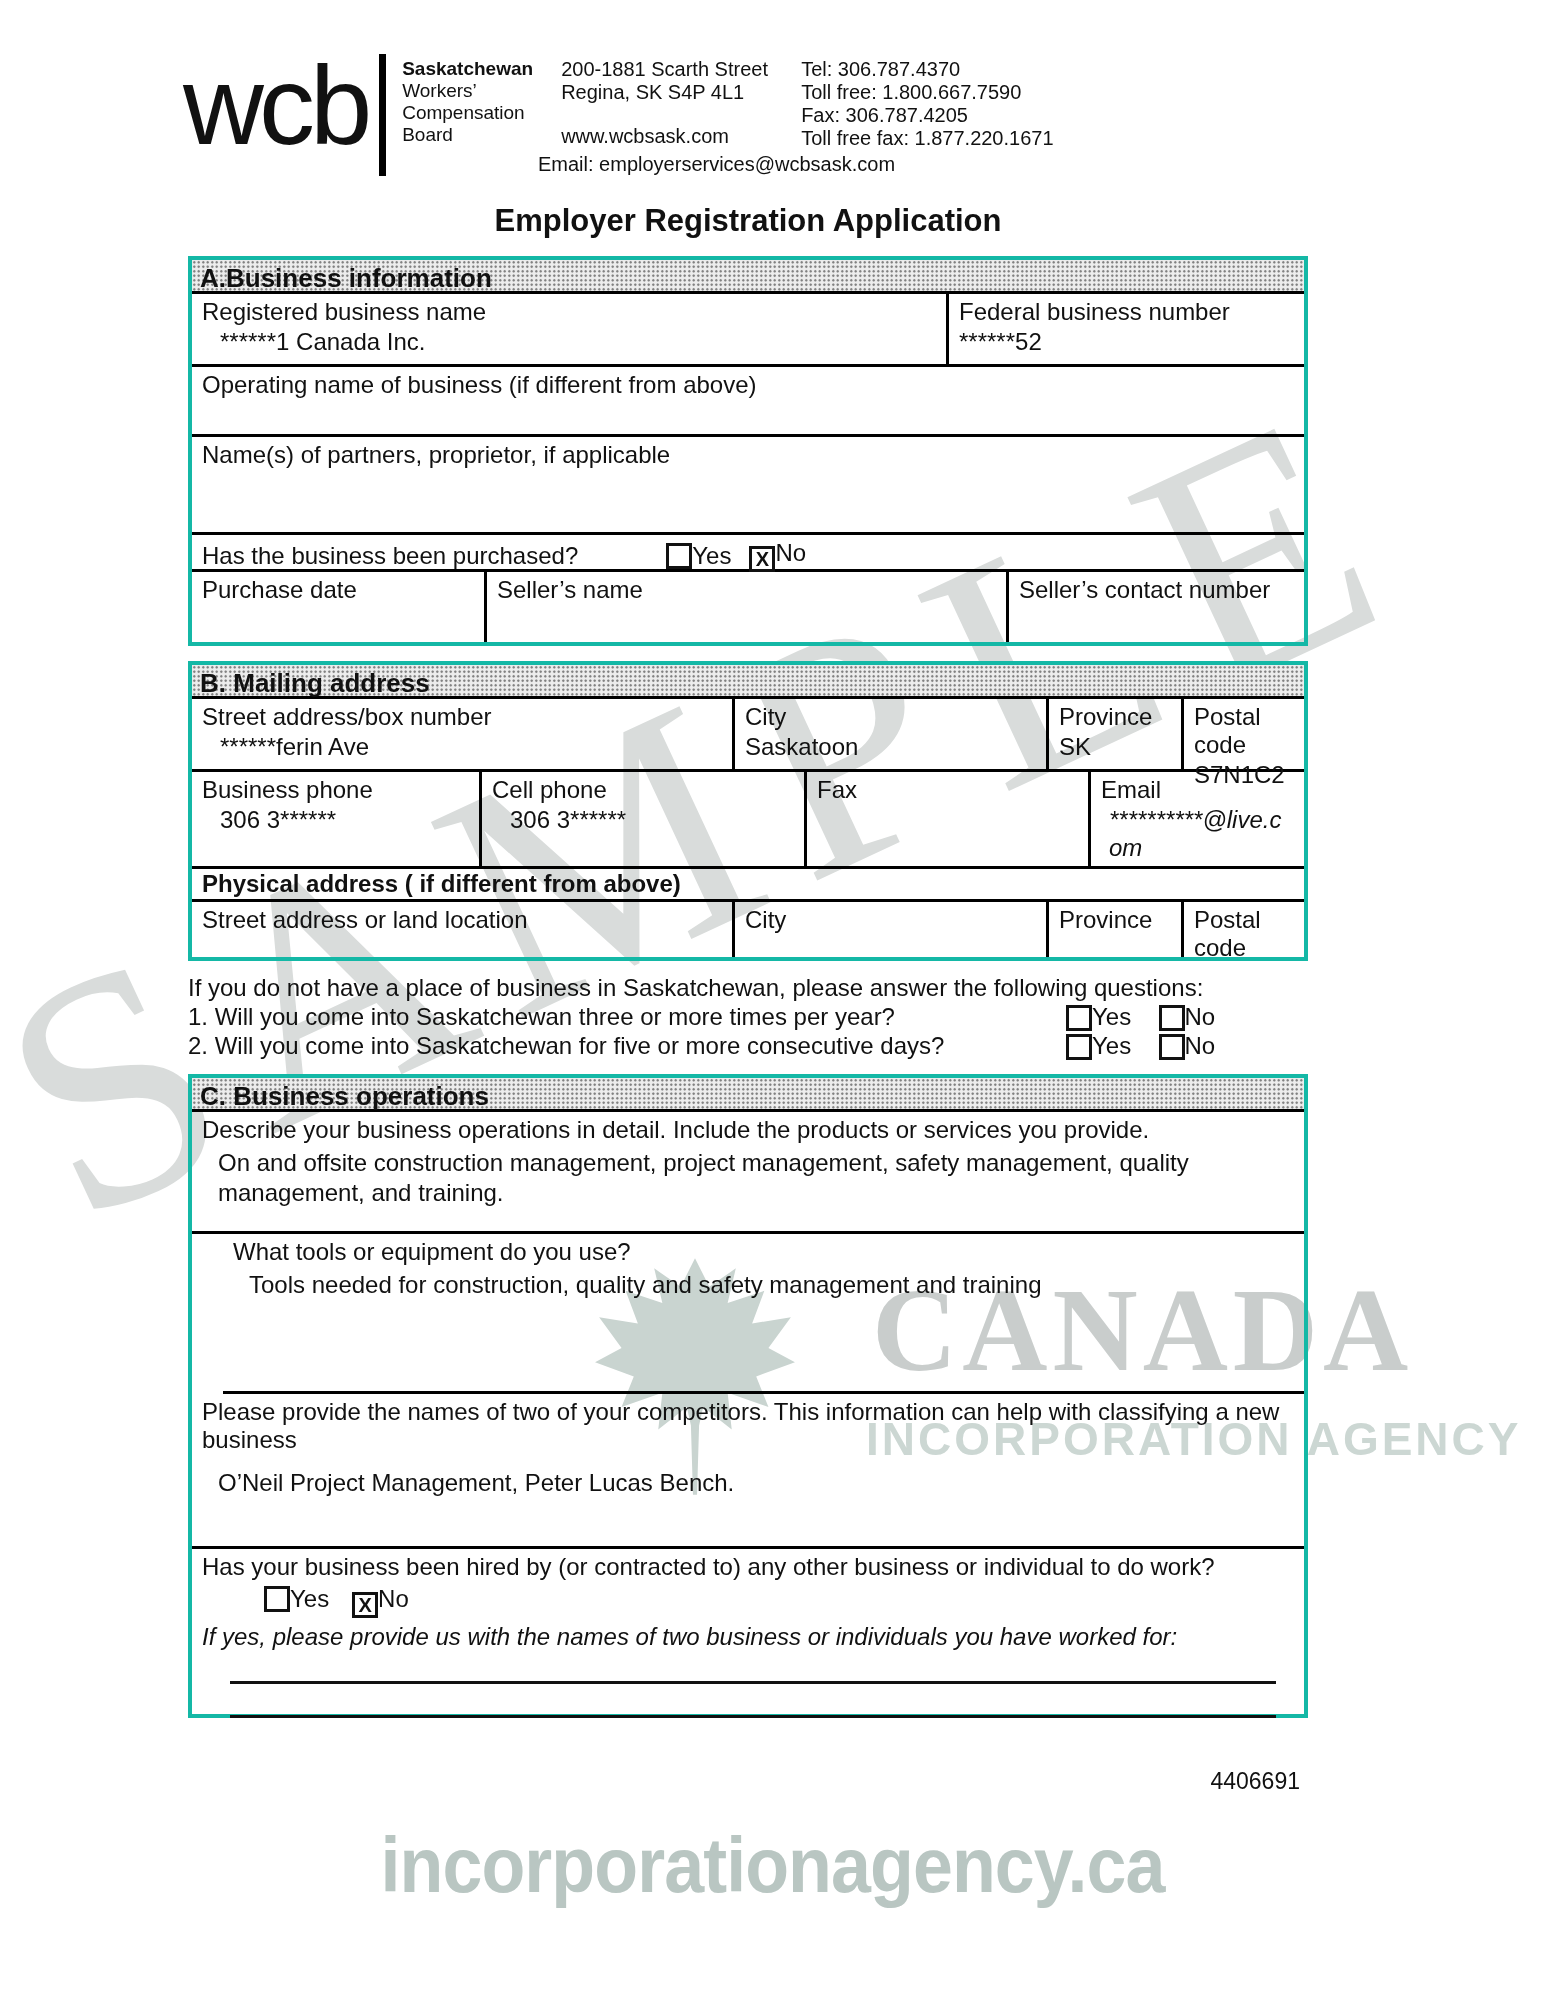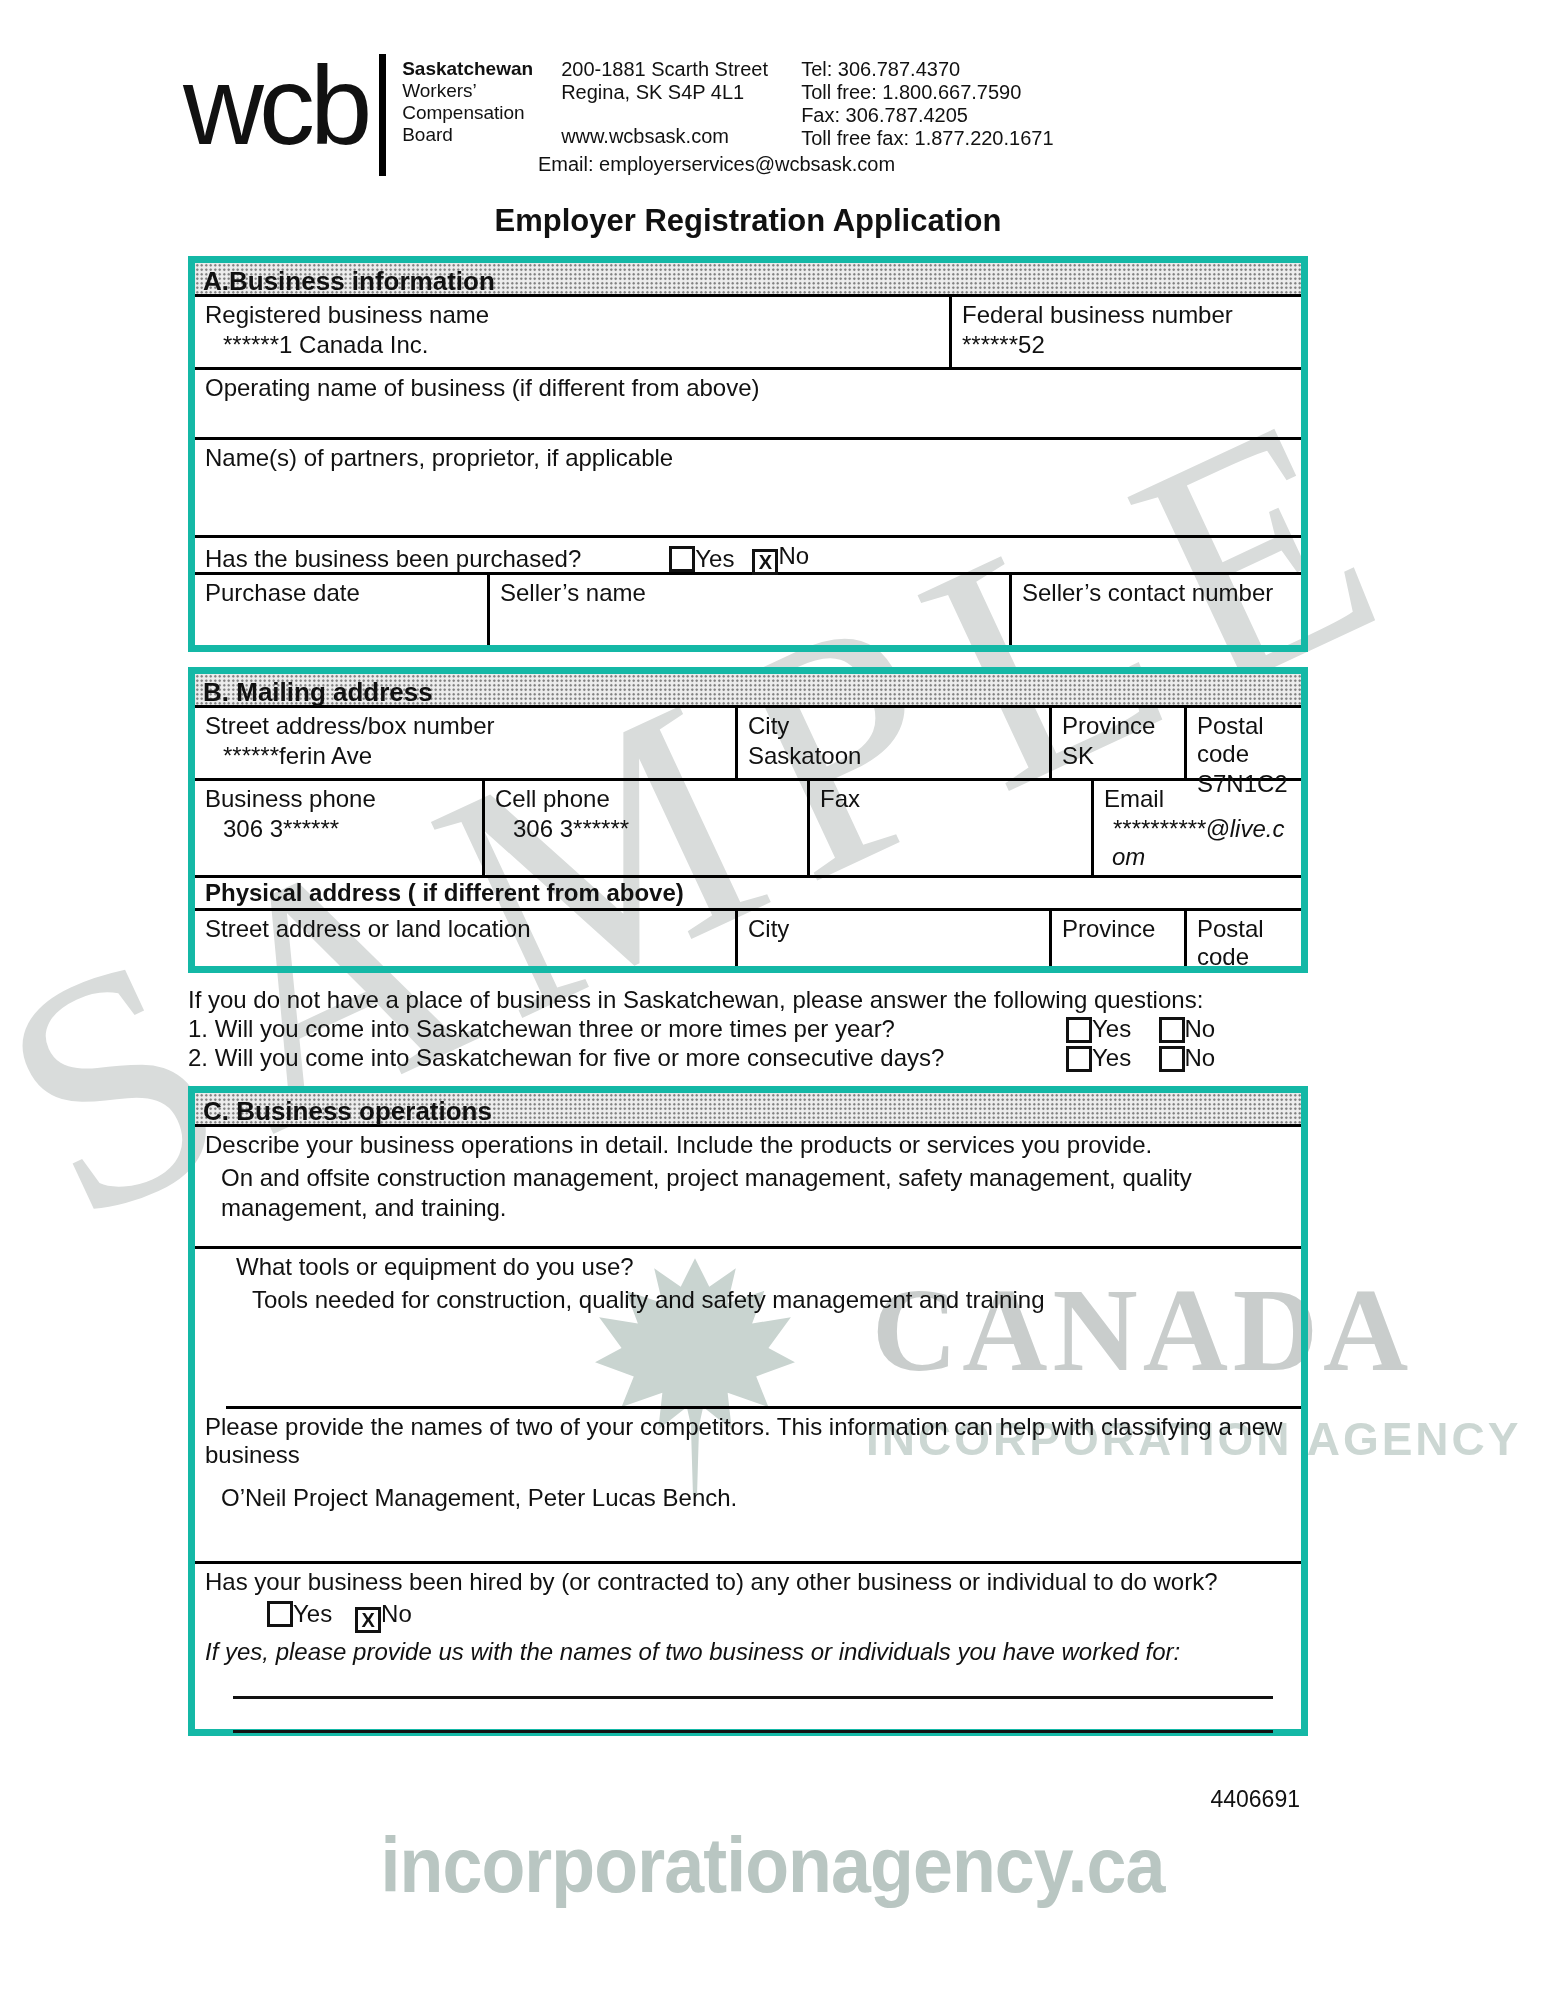--- a/index.html
+++ b/index.html
@@ -34,21 +34,21 @@
   .logo { font-size:112px; line-height:.78; letter-spacing:-5px; font-weight:300; margin-top:14px; }
   .hdr-bar { width:7px; height:122px; background:#000; margin-left:12px; margin-top:6px; }
   .org { margin-left:16px; font-size:19px; line-height:22px; padding-top:10px; white-space:nowrap; }
   .org .b { font-weight:bold; }
   .addr { margin-left:28px; width:232px; font-size:20px; line-height:23px; padding-top:10px; white-space:nowrap; }
   .addr .sp { height:21px; }
   .tels { margin-left:8px; font-size:20px; line-height:23px; padding-top:10px; white-space:nowrap; }
   .hdr-email { position:absolute; left:355px; top:105px; font-size:20px; white-space:nowrap; }
   .title { position:absolute; left:188px; top:203px; width:1120px; text-align:center; font-size:31px; font-weight:bold; }
   .form { position:absolute; left:188px; top:256px; width:1120px; }
-  .box { border:7px solid #14b8a6; margin-bottom:15px; }
+  .box { border:4px solid #14b8a6; margin-bottom:15px; }
   .sec-head {
     height:34px; box-sizing:border-box; padding:3px 8px; font-size:26px; font-weight:bold;
     border-bottom:3px solid #000; background-color:#ededed;
     background-image:radial-gradient(circle,#7a7a7a 1px,transparent 1.35px);
     background-size:4.5px 4.5px;
   }
   .row { box-sizing:border-box; border-bottom:3px solid #000; display:flex; }
   .box .row:last-child { border-bottom:none; }
   .cell { box-sizing:border-box; padding:4px 10px; }
   .cell:not(:last-child) { border-right:3px solid #000; }

